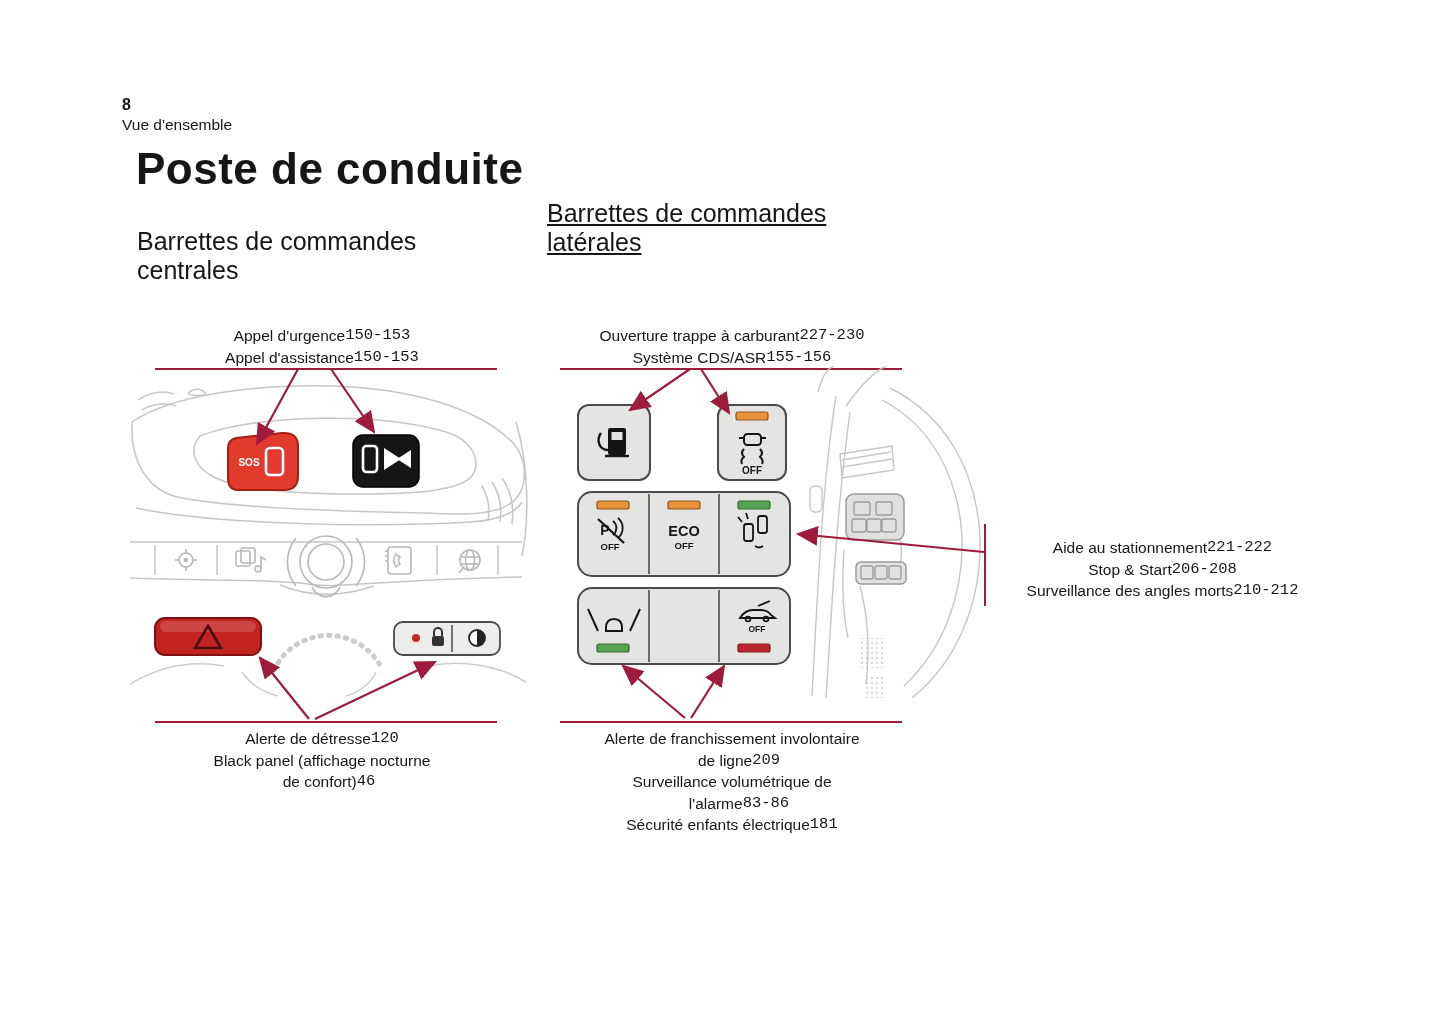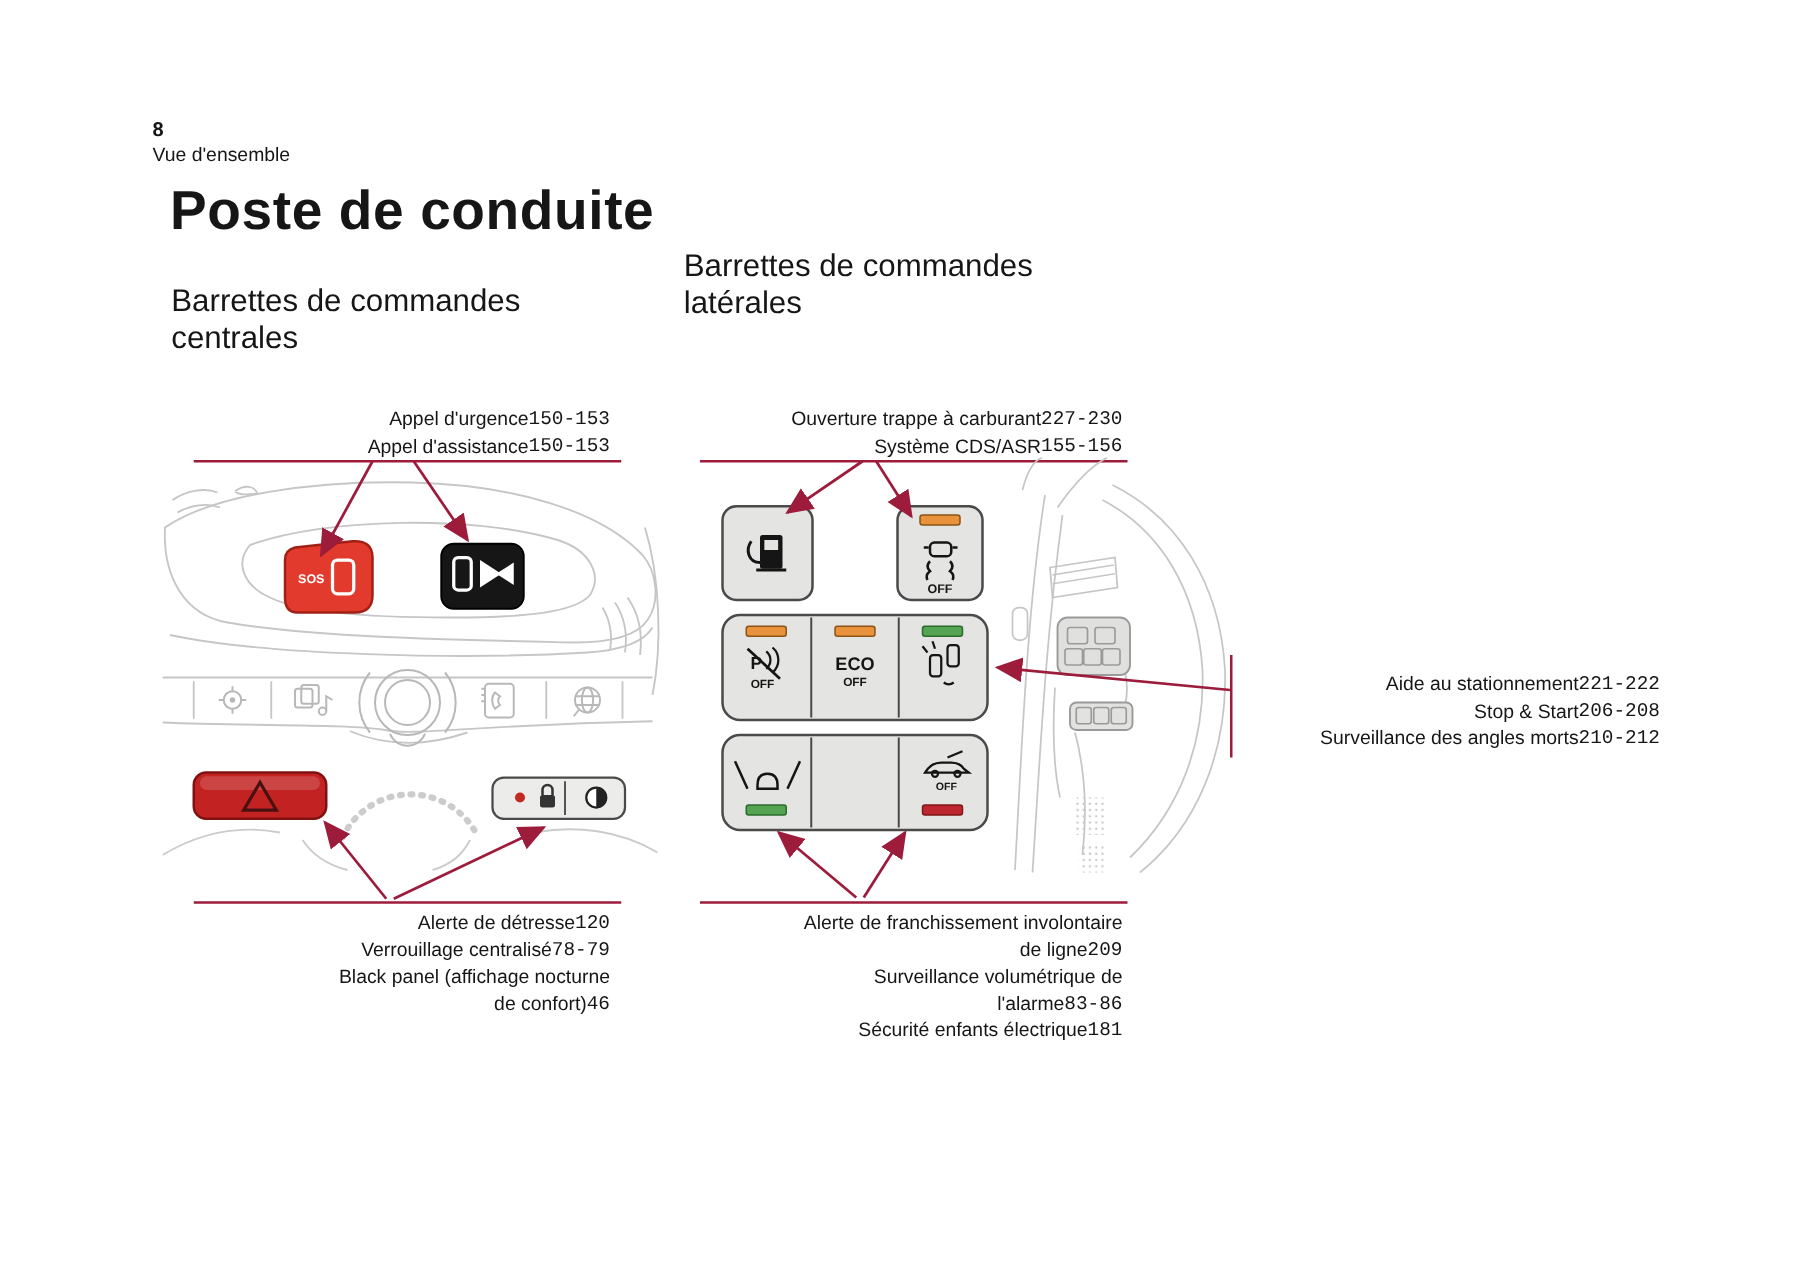--- a/index.html
+++ b/index.html
@@ -7,37 +7,37 @@
     width:1445px;height:1025px;position:relative;overflow:hidden;
     font-family:"Liberation Sans","DejaVu Sans",sans-serif;color:#161616;
     -webkit-font-smoothing:antialiased;
   }
   .abs{position:absolute;}
   .page-num{font-size:16px;font-weight:bold;line-height:18px;}
   .section-title{font-size:15.5px;line-height:19px;}
   .main-title{font-size:44px;font-weight:700;line-height:42px;letter-spacing:.5px;}
   .subtitle{font-size:25px;line-height:29px;font-weight:400;}
   .lbl-block{width:332px;font-size:15.5px;}
-  .lbl-row{display:flex;justify-content:flex-end;line-height:21.5px;}
+  .lbl-row{display:flex;justify-content:center;line-height:21.5px;}
   .lbl-row .t{white-space:nowrap;}
   .lbl-row .p{white-space:nowrap;text-align:right;font-family:Liberation Mono, monospace;}
   .indent .t{padding-left:14px;}
   .rule{height:2px;background:#9d1c3c;}
   .vrule{width:2px;background:#9d1c3c;}
   svg text{font-family:"Liberation Sans","DejaVu Sans",sans-serif;}
 </style>
 </head>
 <body>
 
 <div class="abs page-num" style="left:122px;top:96px;">8</div>
 <div class="abs section-title" style="left:122px;top:115px;">Vue d'ensemble</div>
 <div class="abs main-title" style="left:136px;top:148px;">Poste de conduite</div>
 
 <div class="abs subtitle" style="left:137px;top:199px;width:330px;margin-top:28px;">Barrettes de commandes centrales</div>
-<div class="abs subtitle" style="left:547px;top:199px;width:330px;">Barrettes de commandes latérales</div>
+<div class="abs subtitle" style="left:547px;top:199px;width:330px;text-decoration:underline;">Barrettes de commandes latérales</div>
 
 <div class="abs lbl-block" style="left:156px;top:325px;">
   <div class="lbl-row">
     <span class="t">Appel d'urgence</span>
     <span class="p">150-153</span>
   </div>
   <div class="lbl-row">
     <span class="t">Appel d'assistance</span>
     <span class="p">150-153</span>
   </div>
@@ -70,24 +70,20 @@
     <span class="p">210-212</span>
   </div>
 </div>
 <div class="abs vrule" style="left:984px;top:524px;height:82px;"></div>
 
 <div class="abs rule" style="left:155px;top:721px;width:342px;"></div>
 <div class="abs lbl-block" style="left:156px;top:728px;">
   <div class="lbl-row">
     <span class="t">Alerte de détresse</span>
     <span class="p">120</span>
-  </div>
-  <div class="lbl-row">
-    <span class="t">Verrouillage centralisé</span>
-    <span class="p">78-79</span>
   </div>
   <div class="lbl-row">
     <span class="t">Black panel (affichage nocturne</span>
     <span class="p"></span>
   </div>
   <div class="lbl-row indent">
     <span class="t">de confort)</span>
     <span class="p">46</span>
   </div>
 </div>

